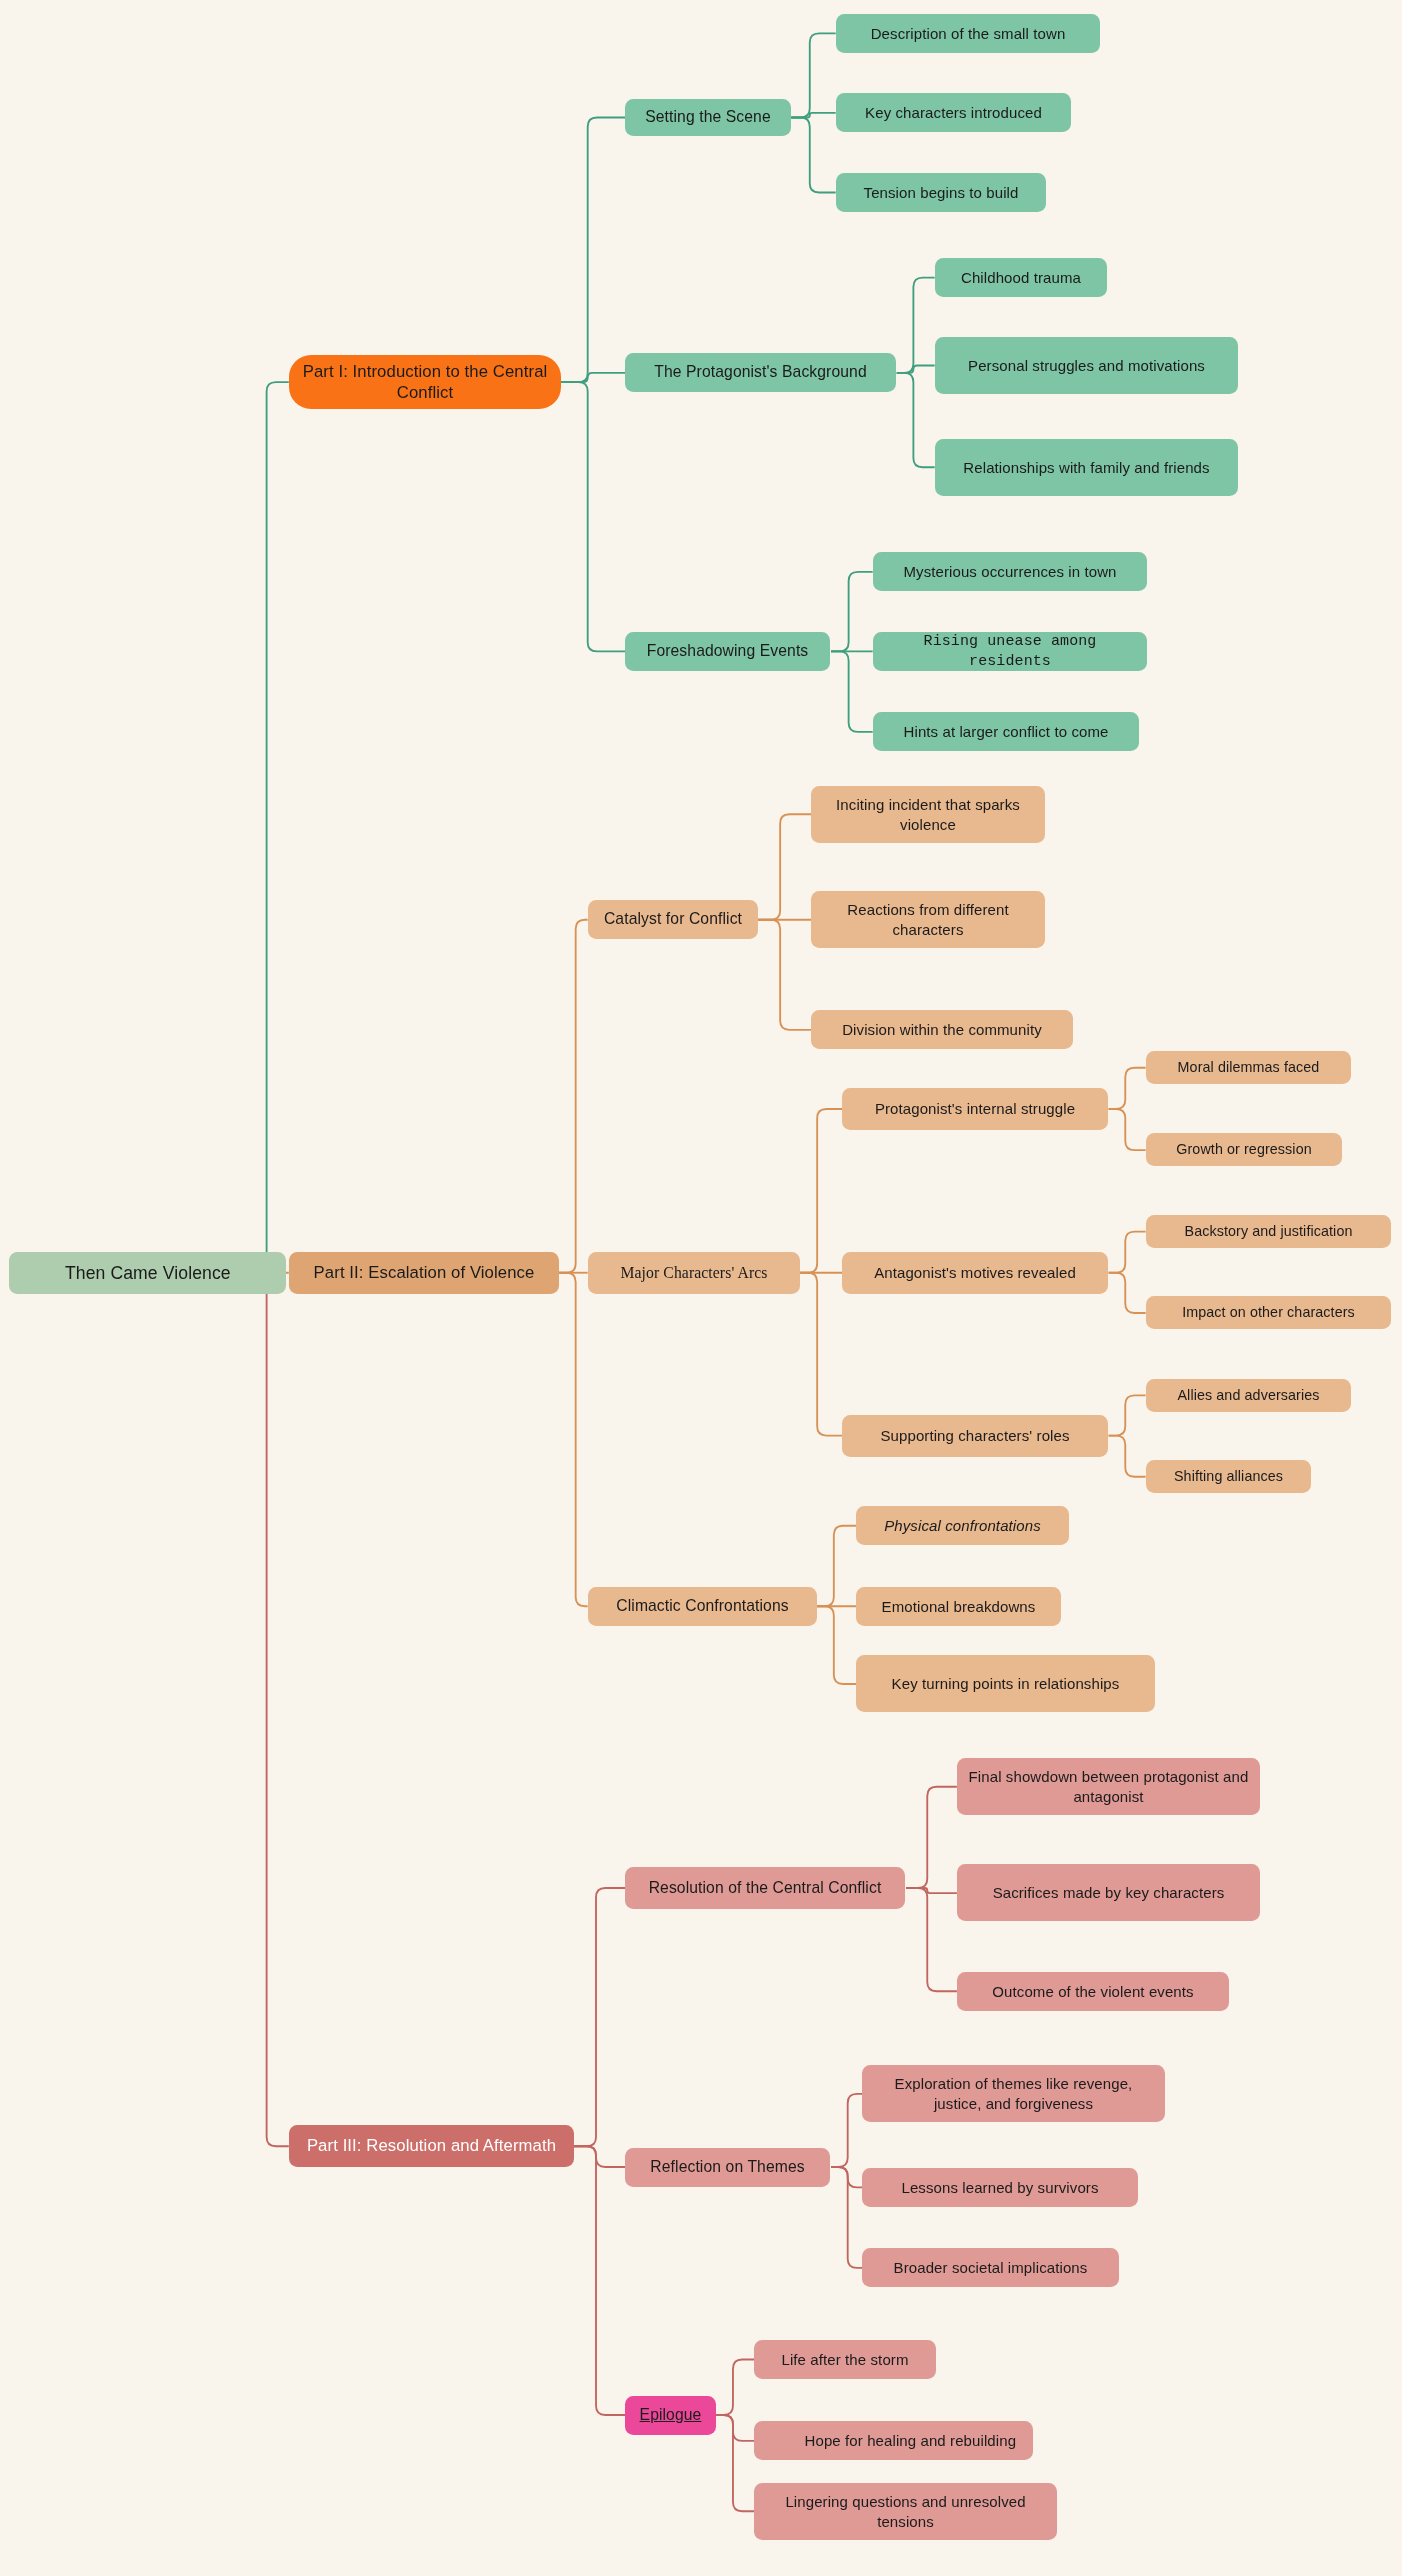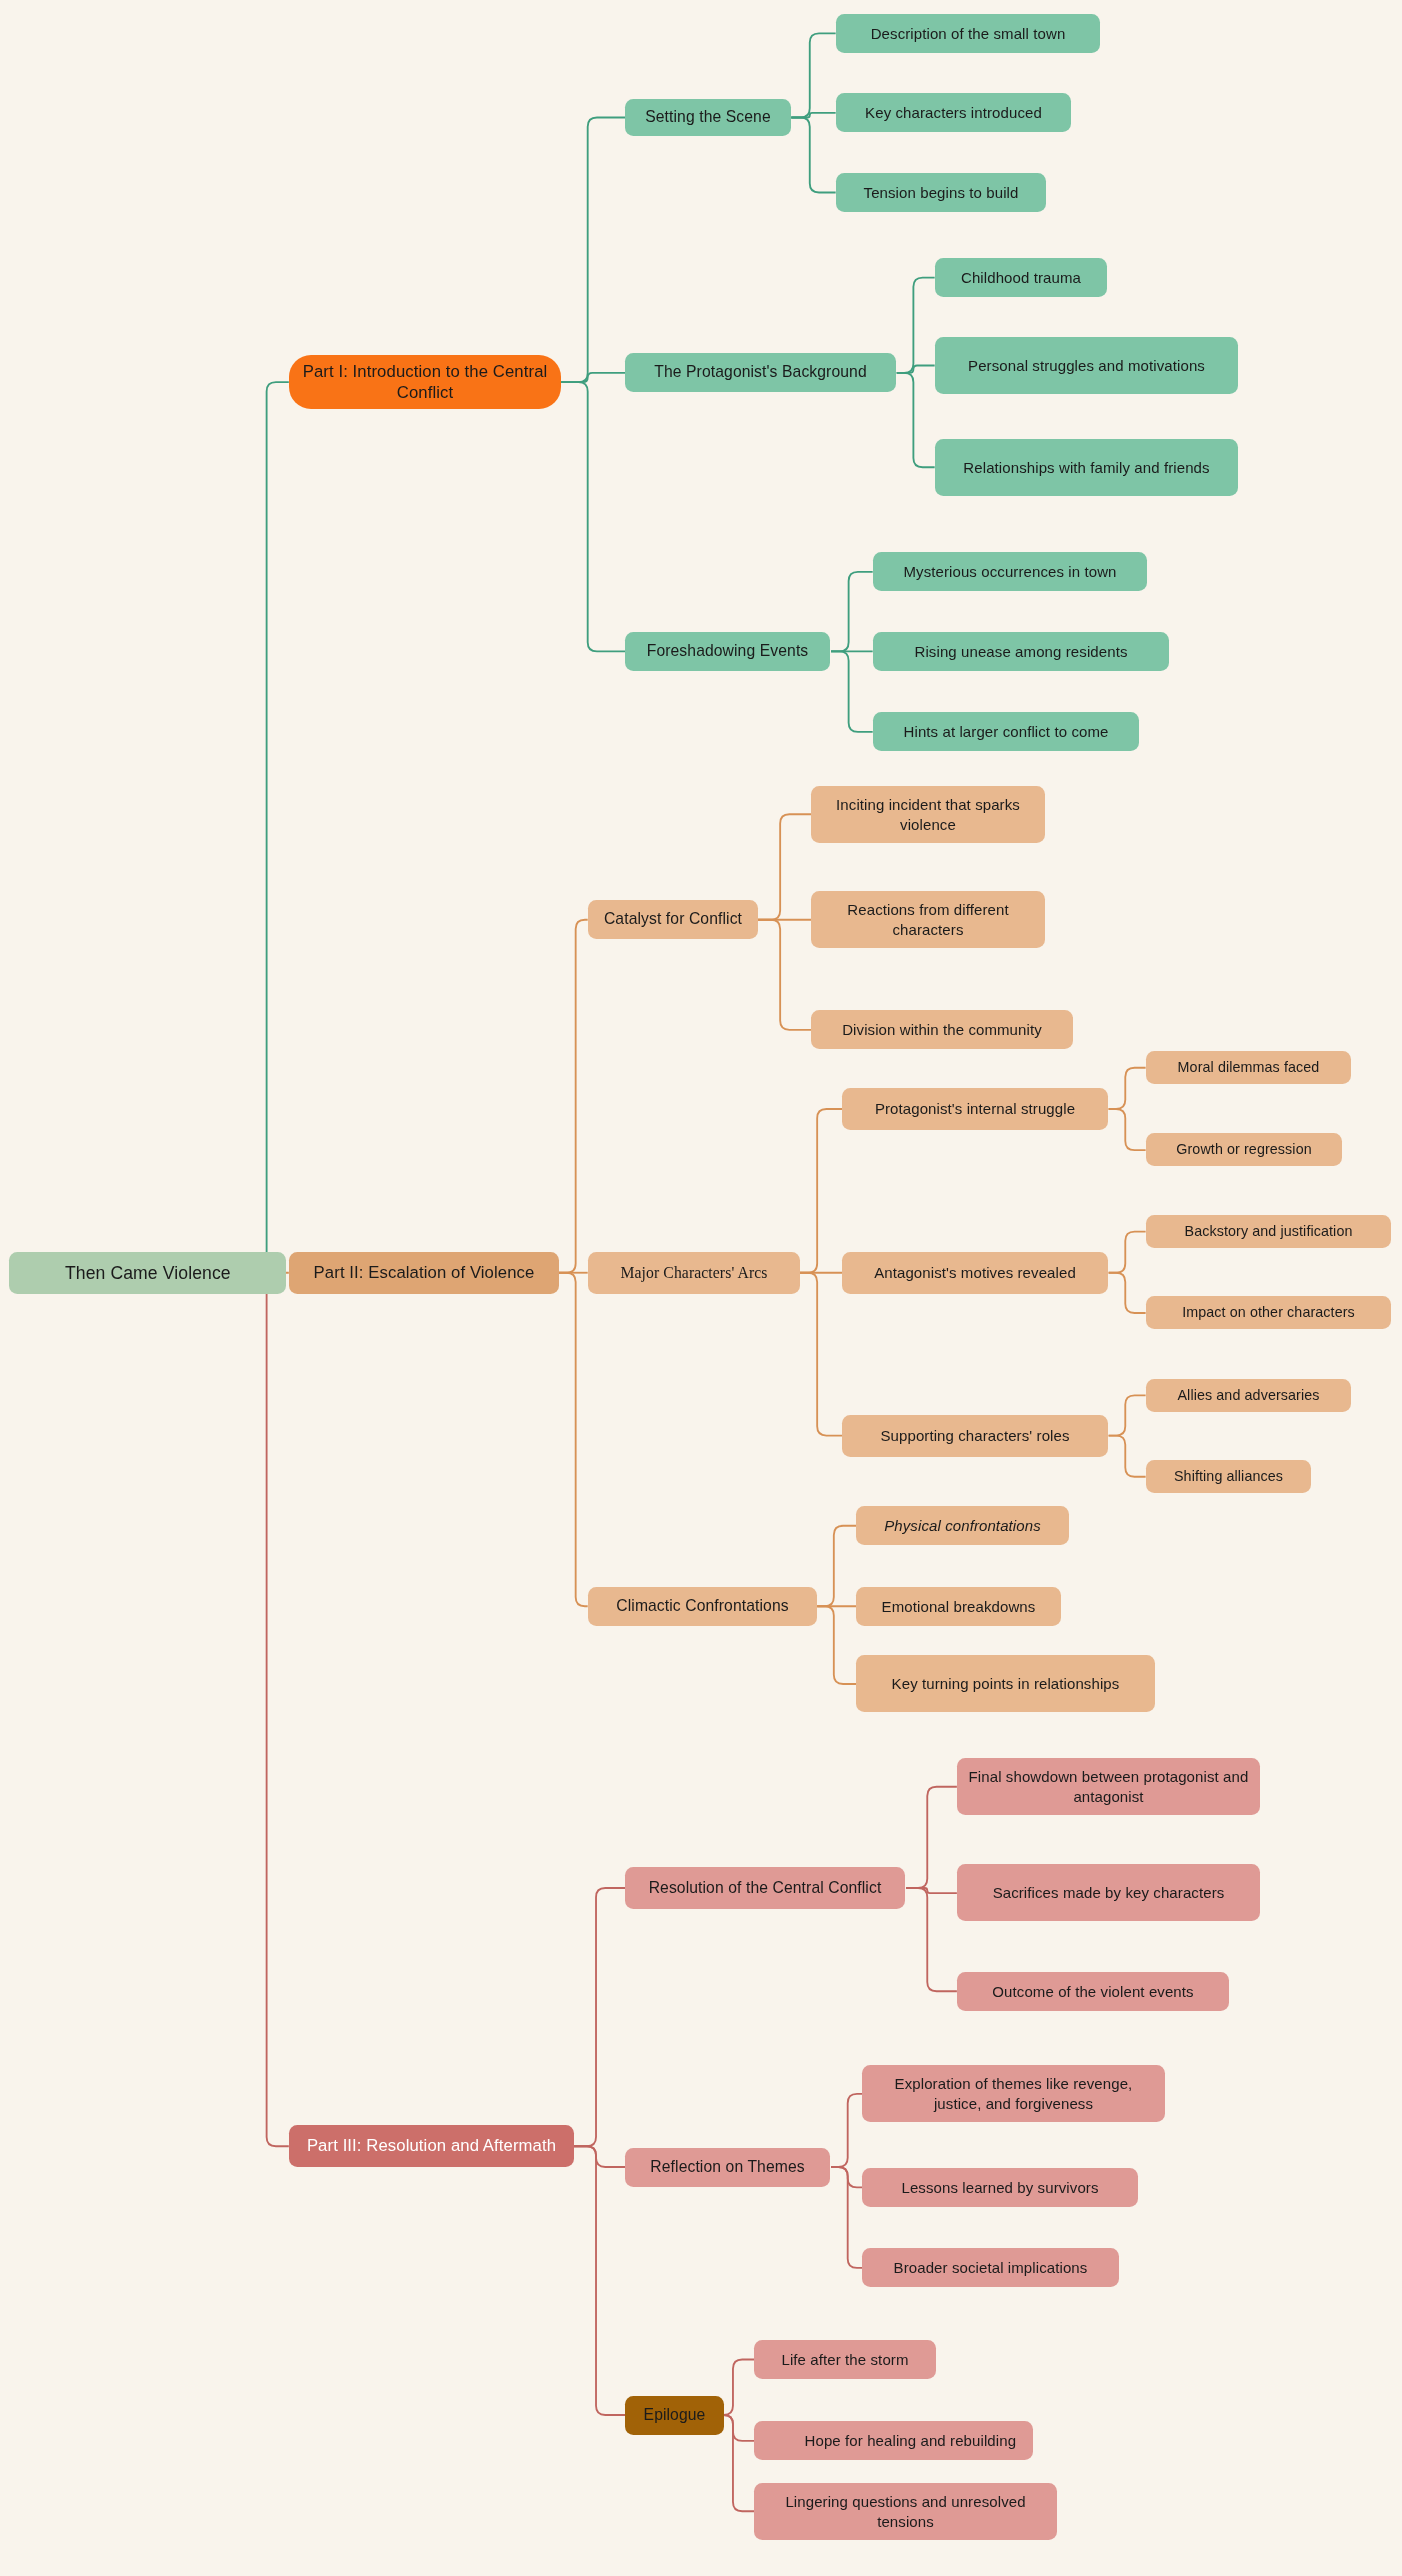--- a/index.html
+++ b/index.html
@@ -113,21 +113,21 @@
     </div>
     <div class="node lvl3" style="left: 935px; top: 337px; width: 303px; min-height: 57px; height: 57px; background: rgb(126, 197, 166);">
       <span>Personal struggles and motivations</span>
     </div>
     <div class="node lvl2" style="left: 625px; top: 632px; width: 205px; min-height: 39px; height: 39px; background: rgb(126, 197, 166);">
       <span>Foreshadowing Events</span>
     </div>
     <div class="node lvl3" style="left: 873px; top: 552px; width: 274px; min-height: 39px; height: 39px; background: rgb(126, 197, 166);">
       <span>Mysterious occurrences in town</span>
     </div>
-    <div class="node lvl3" style="left: 873px; top: 632px; width: 296px; min-height: 39px; height: 39px; background: rgb(126, 197, 166);">
+    <div class="node lvl3" style="left: 873px; top: 632px; width: 274px; min-height: 39px; height: 39px; background: rgb(126, 197, 166); font-family: Liberation Mono, monospace;">
       <span>Rising unease among residents</span>
     </div>
     <div class="node lvl3" style="left: 873px; top: 712px; width: 266px; min-height: 39px; height: 39px; background: rgb(126, 197, 166);">
       <span>Hints at larger conflict to come</span>
     </div>
     <div class="node lvl1" style="left: 289px; top: 1252px; width: 270px; min-height: 42px; height: 42px; background: rgb(222, 165, 115);">
       <span>Part II: Escalation of Violence</span>
     </div>
     <div class="node lvl2" style="left: 588px; top: 900px; width: 170px; min-height: 39px; height: 39px; background: rgb(232, 184, 143);">
       <span>Catalyst for Conflict</span>
@@ -203,21 +203,21 @@
     </div>
     <div class="node lvl3" style="left: 862px; top: 2065px; width: 303px; min-height: 57px; height: 57px; background: rgb(223, 154, 149);">
       <span>Exploration of themes like revenge, justice, and forgiveness</span>
     </div>
     <div class="node lvl3" style="left: 862px; top: 2168px; width: 276px; min-height: 39px; height: 39px; background: rgb(223, 154, 149);">
       <span>Lessons learned by survivors</span>
     </div>
     <div class="node lvl3" style="left: 862px; top: 2248px; width: 257px; min-height: 39px; height: 39px; background: rgb(223, 154, 149);">
       <span>Broader societal implications</span>
     </div>
-    <div class="node lvl2" style="left: 625px; top: 2396px; width: 99px; min-height: 39px; height: 39px; background: #a16207;">
+    <div class="node lvl2" style="left: 625px; top: 2396px; width: 91px; min-height: 39px; height: 39px; background: #ec4899; text-decoration: underline;">
       <span>Epilogue</span>
     </div>
     <div class="node lvl3" style="left: 754px; top: 2340px; width: 182px; min-height: 39px; height: 39px; background: rgb(223, 154, 149);">
       <span>Life after the storm</span>
     </div>
     <div class="node lvl3" style="left: 754px; top: 2421px; width: 279px; min-height: 39px; height: 39px; background: rgb(223, 154, 149); padding-left: 43px;">
       <span>Hope for healing and rebuilding</span>
     </div>
     <div class="node lvl3" style="left: 754px; top: 2483px; width: 303px; min-height: 57px; height: 57px; background: rgb(223, 154, 149);">
       <span>Lingering questions and unresolved tensions</span>

